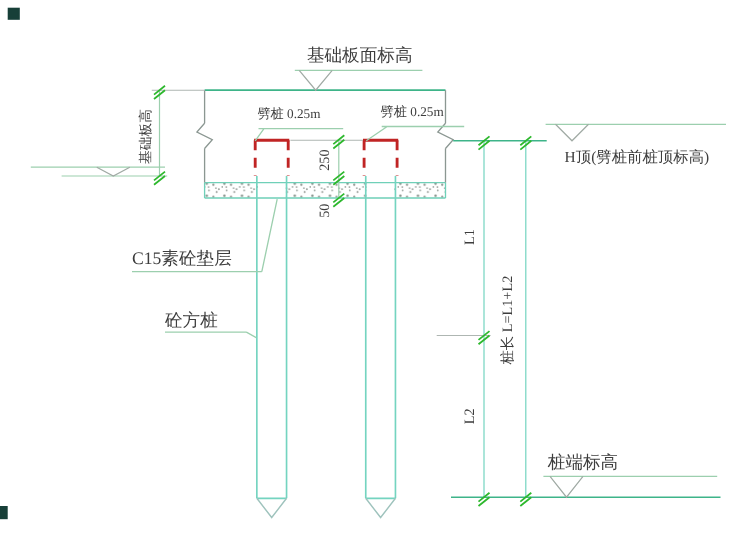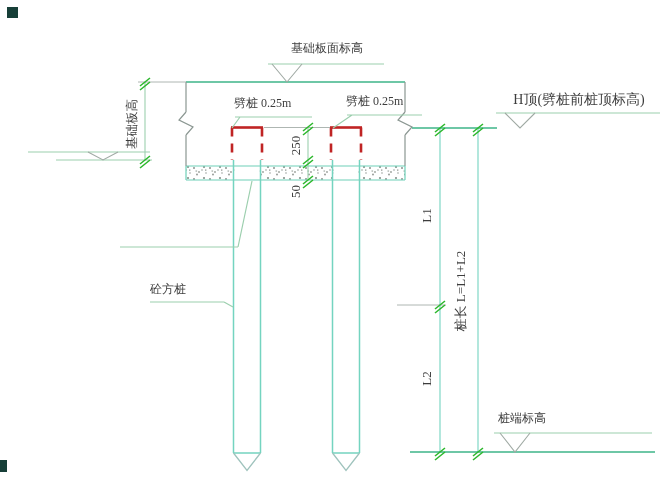--- a/index.html
+++ b/index.html
@@ -5,23 +5,23 @@
   html,body{margin:0;padding:0;background:#ffffff;}
   #stage{
     position:relative;width:667px;height:500px;background:#ffffff;overflow:hidden;
     font-family:"Liberation Serif","DejaVu Serif",serif;color:#3d3d3d;
   }
   #linework{position:absolute;left:0;top:0;width:667px;height:500px;}
   .lbl{position:absolute;white-space:nowrap;color:#3d3d3d;line-height:1.1;}
   .lbl.center{text-align:center;}
   .rot{transform:rotate(-90deg);transform-origin:center center;text-align:center;}
   .artifact{position:absolute;background:#173f38;}
-  .f16{font-size:12px;font-family:Liberation Serif, serif;}
+  .f16{font-size:16px;font-family:Liberation Serif, serif;}
   .f15{font-size:12px;}
-  .f14{font-size:14px;}
+  .f14{font-size:14px;margin-top:44px;}
   .f13{font-size:13px;}
   .f12{font-size:12.5px;}
 </style>
 </head>
 <body>
 
 <div id="stage">
 
   <svg id="linework" viewBox="0 0 667 500" xmlns="http://www.w3.org/2000/svg">
     <defs>
@@ -125,20 +125,21 @@
 
   <div class="lbl center f14" style="left:494px;top:92px;width:170px;">H顶(劈桩前桩顶标高)</div>
 
 
   <div class="lbl center rot f12" style="left:94px;top:116px;width:80px;height:16px;">基础板高</div>
 
   <div class="lbl center rot f13" style="left:256px;top:138px;width:80px;height:15px;">250</div>
 
   <div class="lbl center rot f13" style="left:256px;top:184px;width:80px;height:15px;">50</div>
 
+  <div class="lbl f16" style="left:120px;top:227px;">C15素砼垫层</div>
 
   <div class="lbl f16" style="left:150px;top:283px;">砼方桩</div>
 
   <div class="lbl center rot f13" style="left:387px;top:208px;width:80px;height:15px;">L1</div>
 
   <div class="lbl center rot f13" style="left:387px;top:371px;width:80px;height:15px;">L2</div>
 
   <div class="lbl center rot f13" style="left:402px;top:283px;width:120px;height:16px;">桩长 L=L1+L2</div>
 
   <div class="lbl f16" style="left:498px;top:412px;">桩端标高</div>

